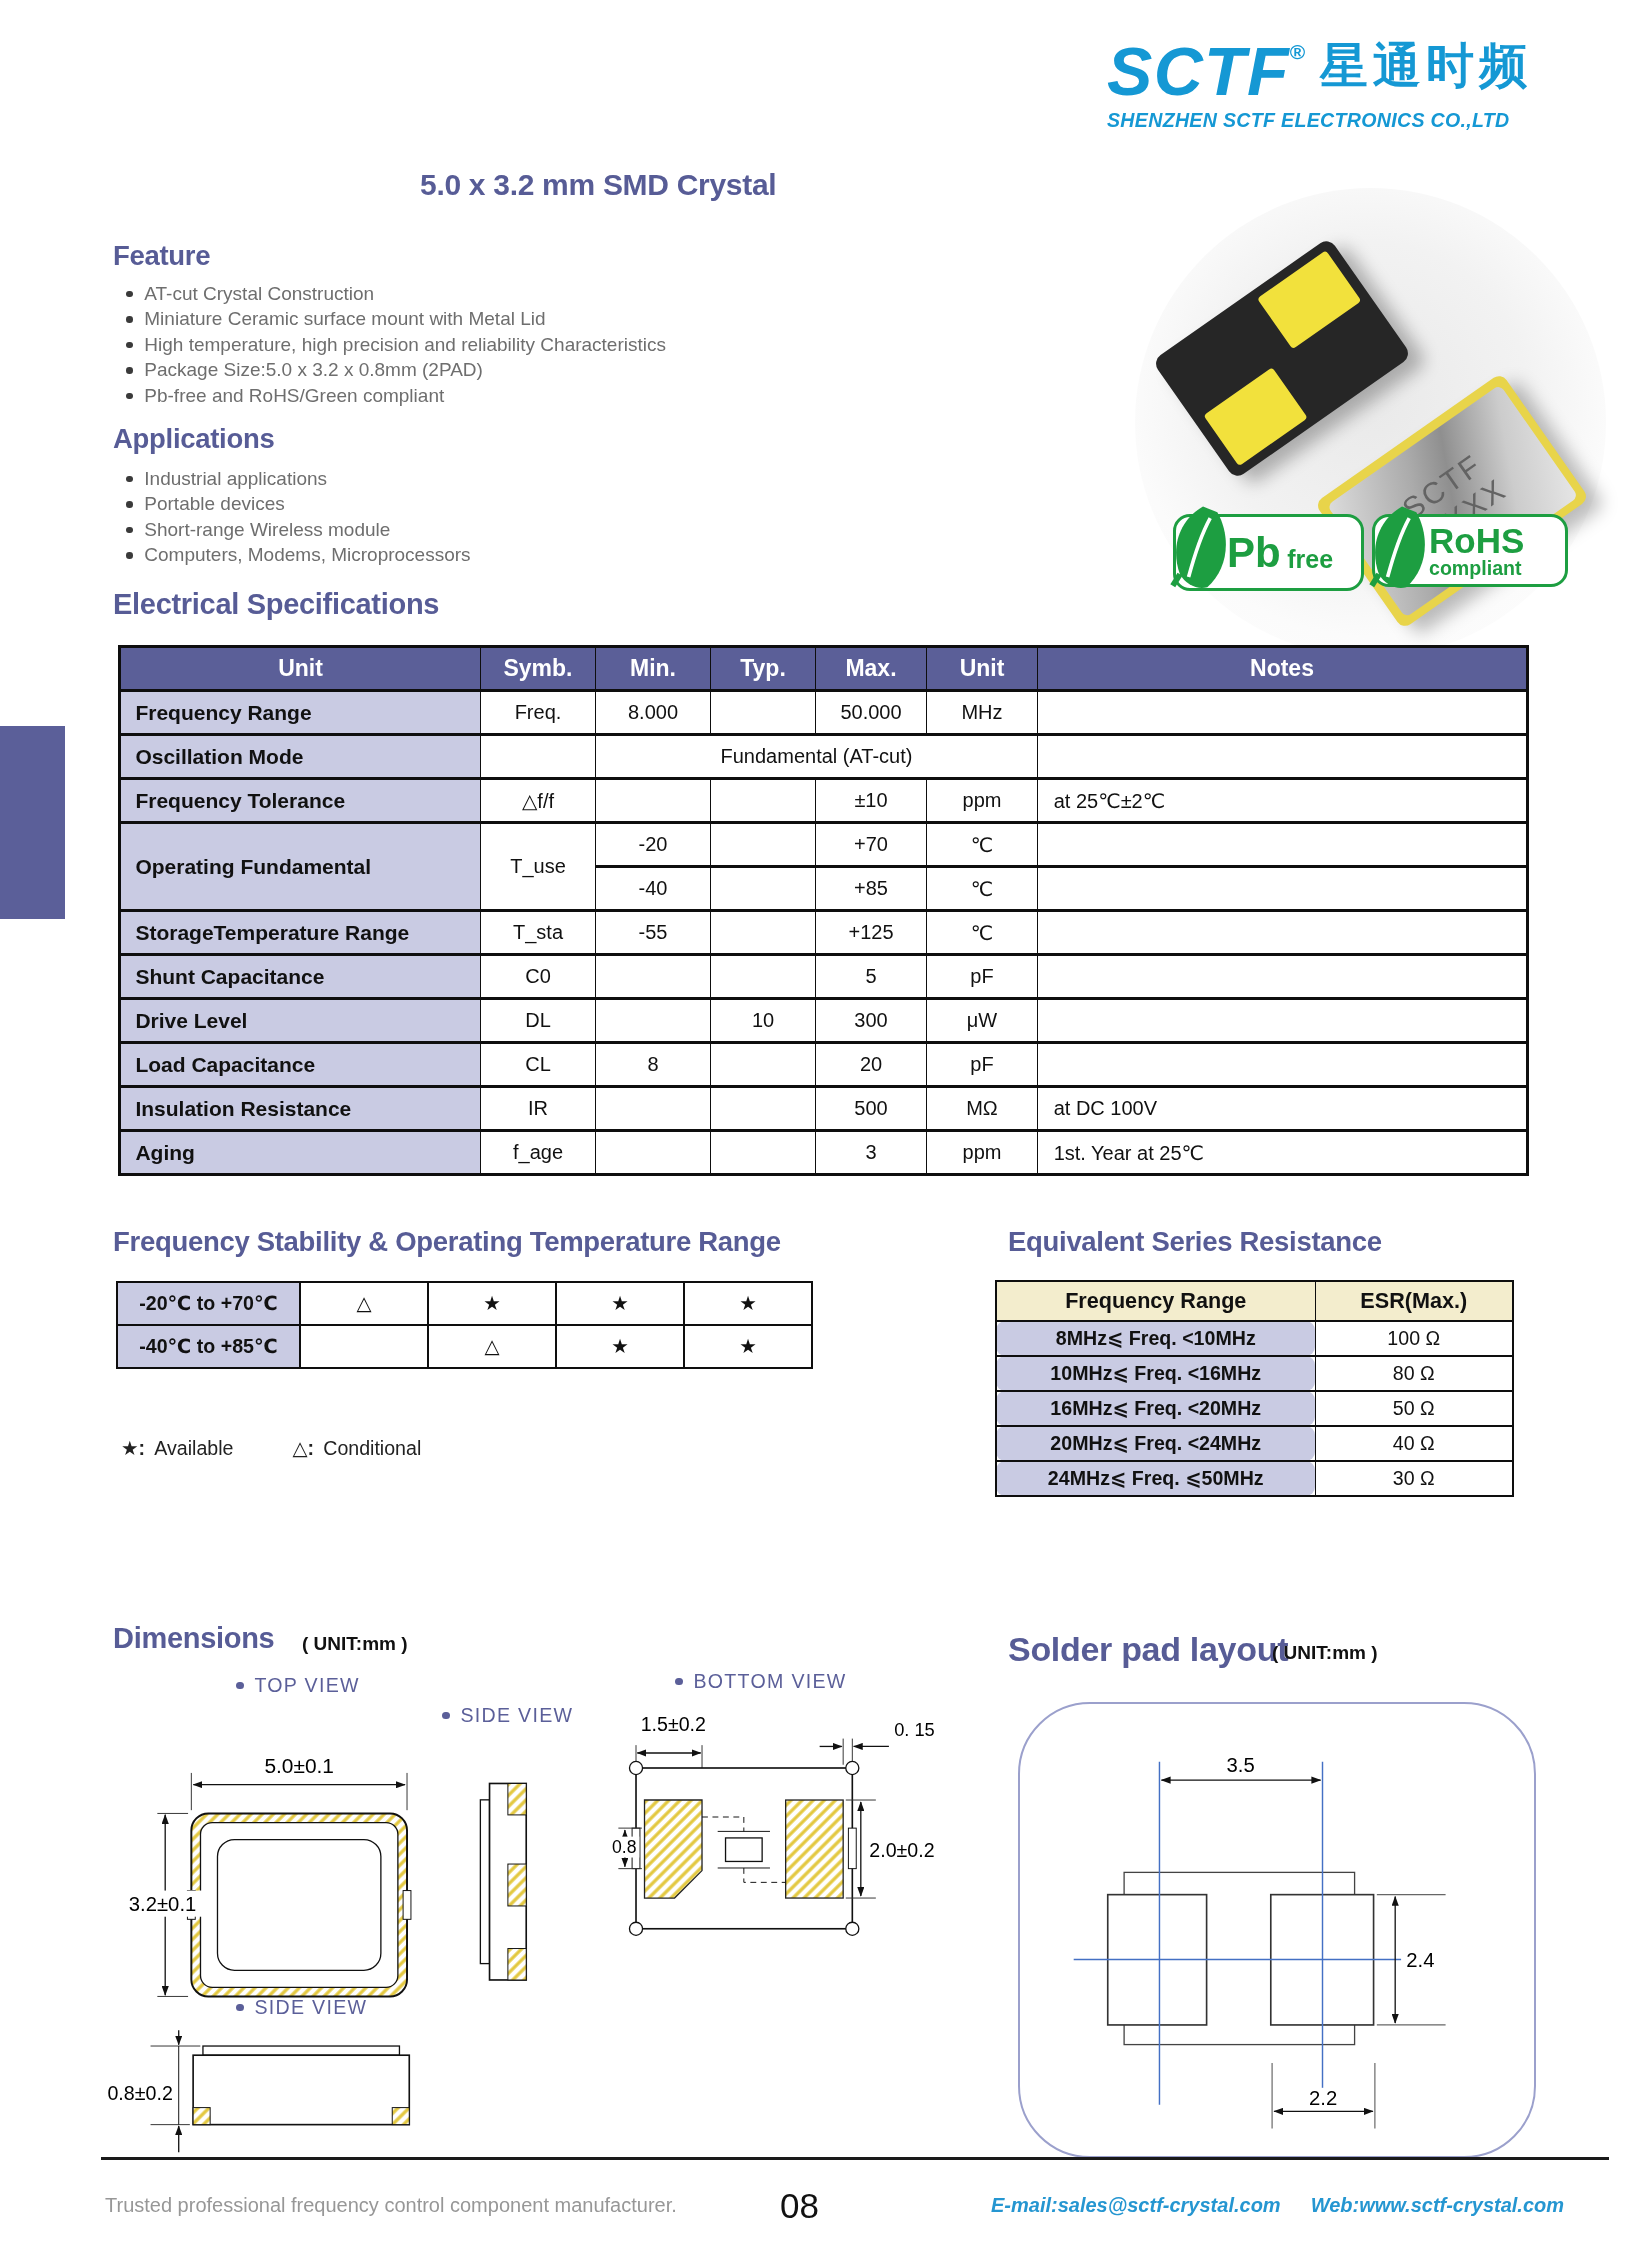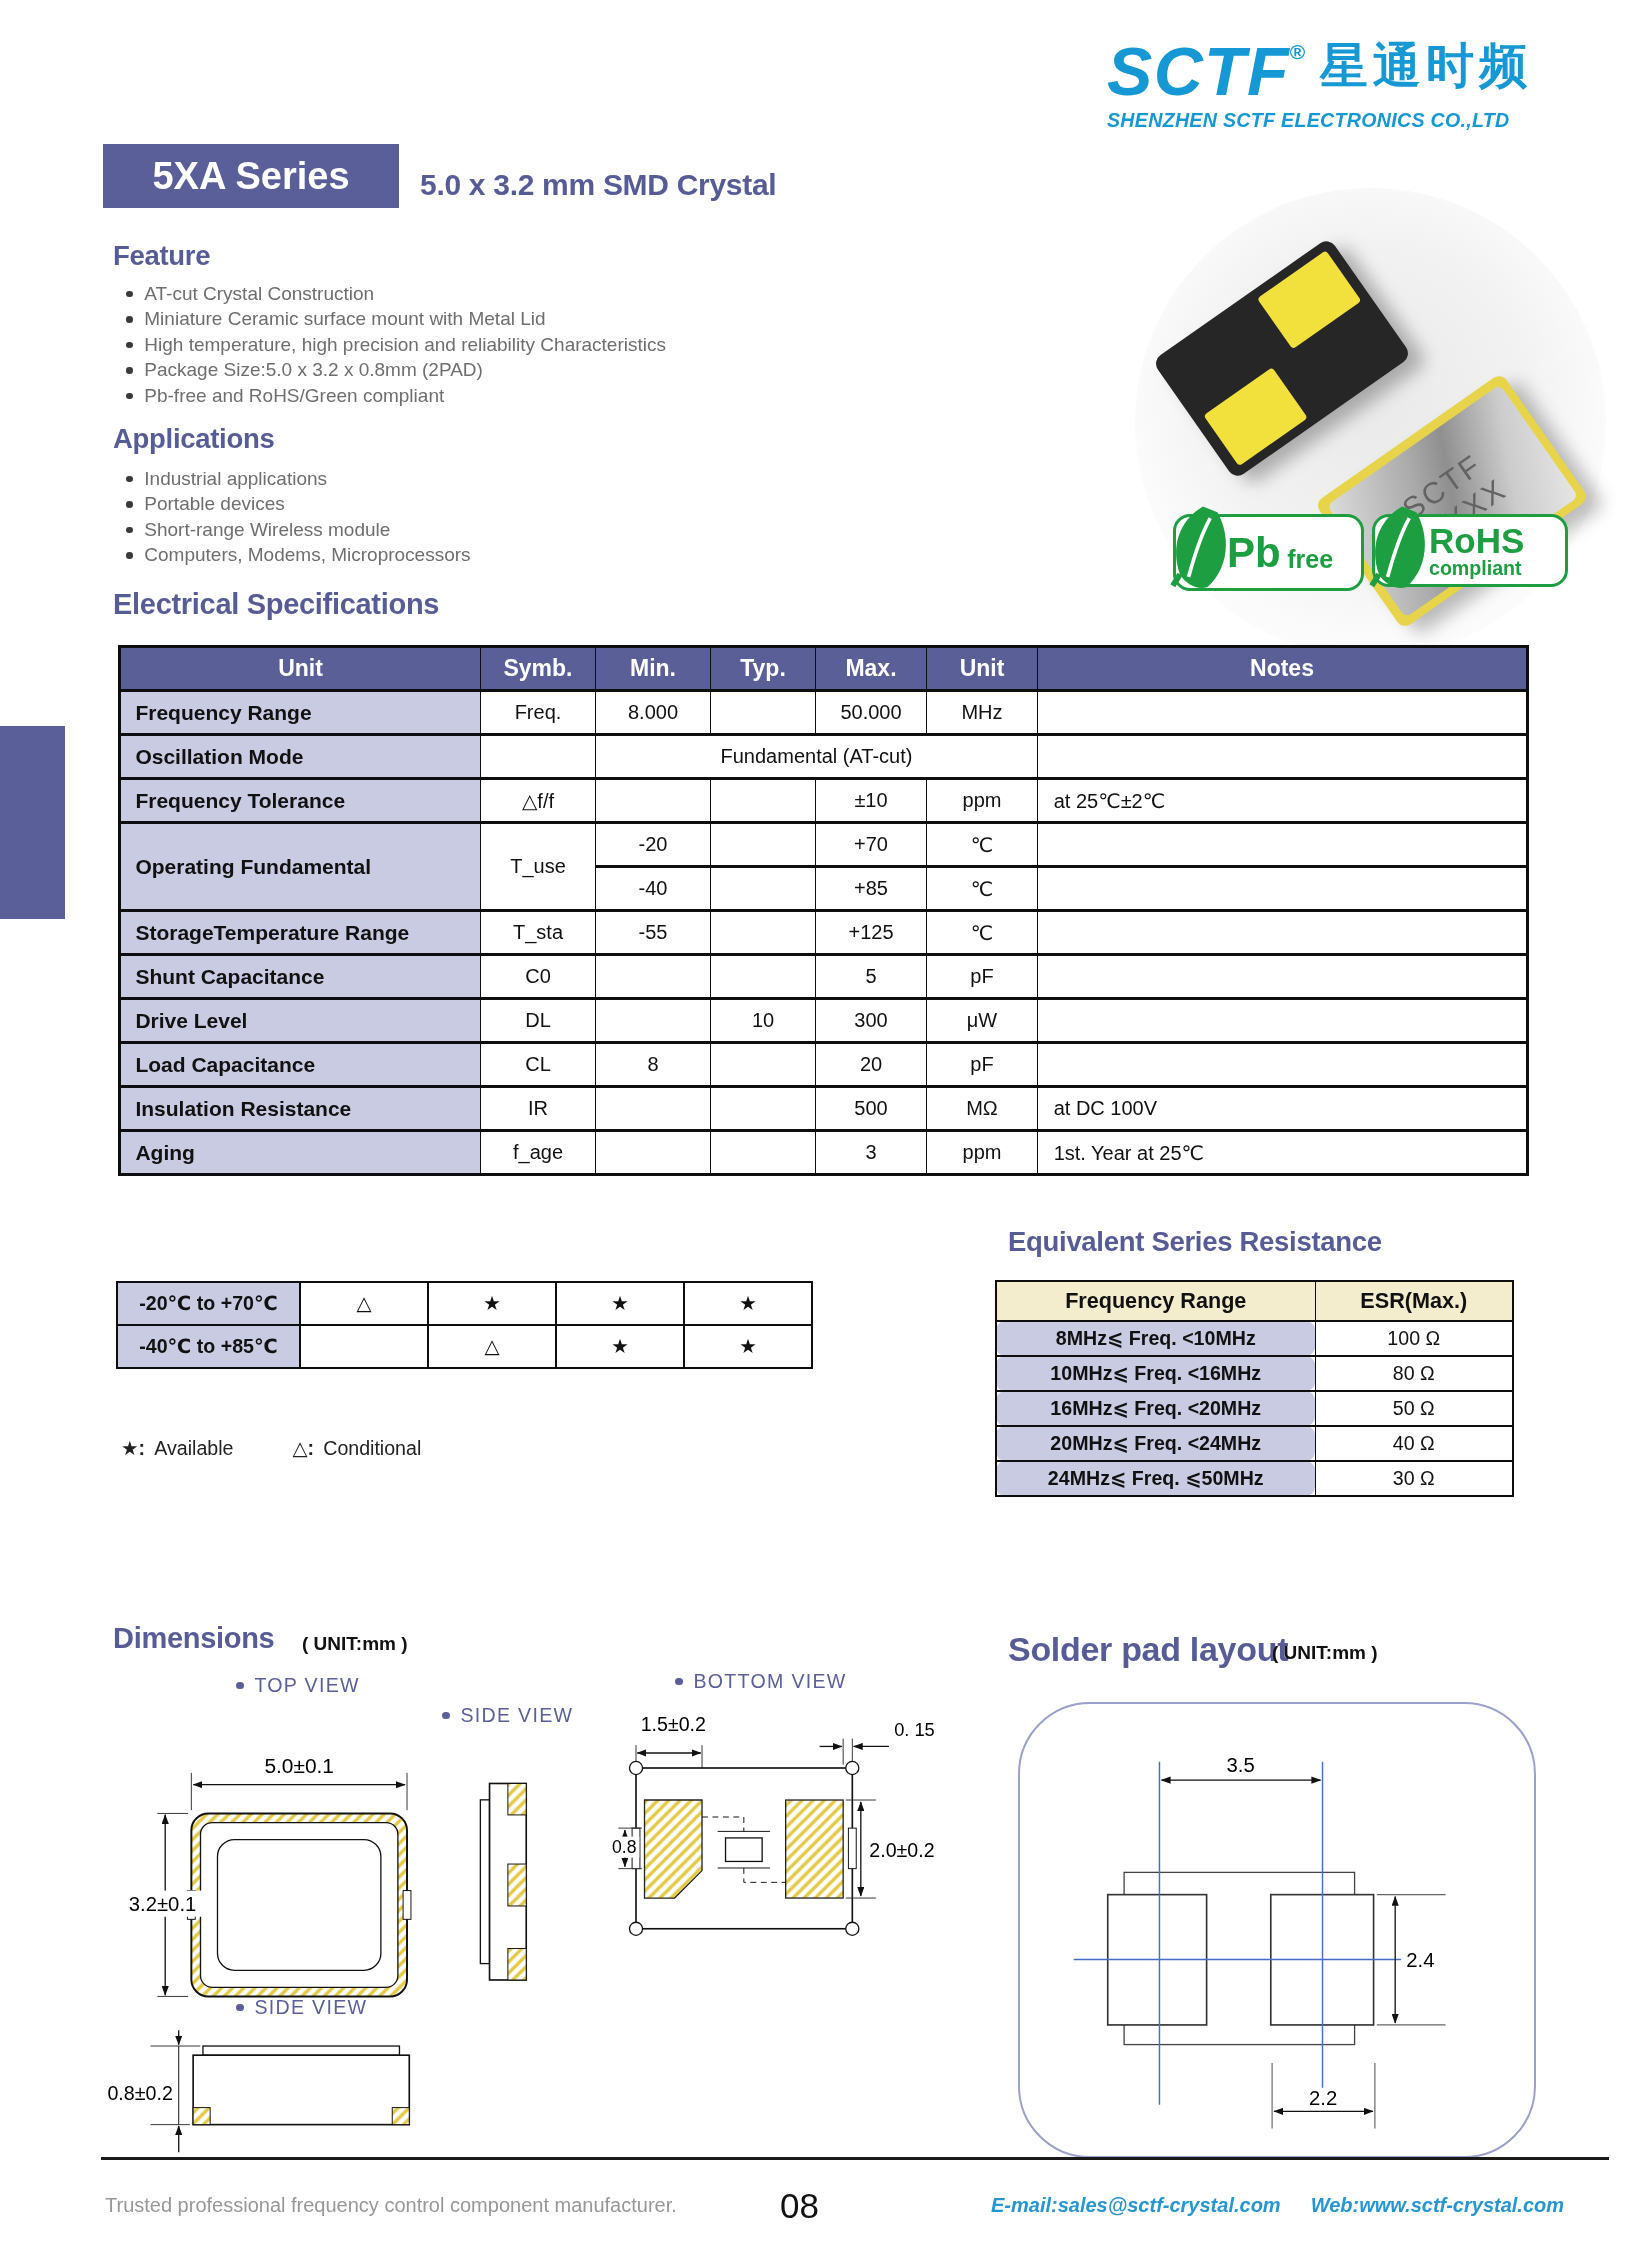--- a/index.html
+++ b/index.html
@@ -103,21 +103,20 @@
 
   <div class="abs" style="left:1107px;top:37px;width:445px;">
     <div class="logo-row">
       <span class="logo-brand">SCTF</span>
       <span class="logo-reg">®</span>
       <span class="logo-cn">星通时频</span>
     </div>
     <div class="logo-co">SHENZHEN SCTF ELECTRONICS CO.,LTD</div>
   </div>
 
-  <div class="abs series-badge" style="left:103px;top:144px;width:296px;height:64px;">5XA Series</div>
   <div class="abs prod-title" style="left:420px;top:168px;width:654px;">5.0 x 3.2 mm SMD Crystal</div>
 
   <div class="abs h-purple" style="left:113px;top:240px;font-size:27.5px;">Feature</div>
   <div class="abs blist" style="left:126px;top:281px;">
     <div class="bitem">
         <span class="dot"></span>
         <span class="btext">AT-cut Crystal Construction</span>
       </div>
     <div class="bitem">
         <span class="dot"></span>
@@ -308,20 +307,21 @@
       <td></td>
       <td>3</td>
       <td>ppm</td>
       <td class="notes">1st. Year at 25℃</td>
     </tr>
   </tbody>
     </table>
 
   <div class="abs left-tab" style="left:0;top:726px;width:65px;height:193px;"></div>
 
+  <div class="abs h-purple" style="left:113px;top:1226px;font-size:27.5px;">Frequency Stability &amp; Operating Temperature Range</div>
 
   <table class="abs stable" style="left:116px;top:1281px;width:696px;">
     <colgroup>
         <col style="width:183px">
         <col style="width:128px">
         <col style="width:128px">
         <col style="width:128px">
         <col style="width:128px">
       </colgroup>
     <tbody>

